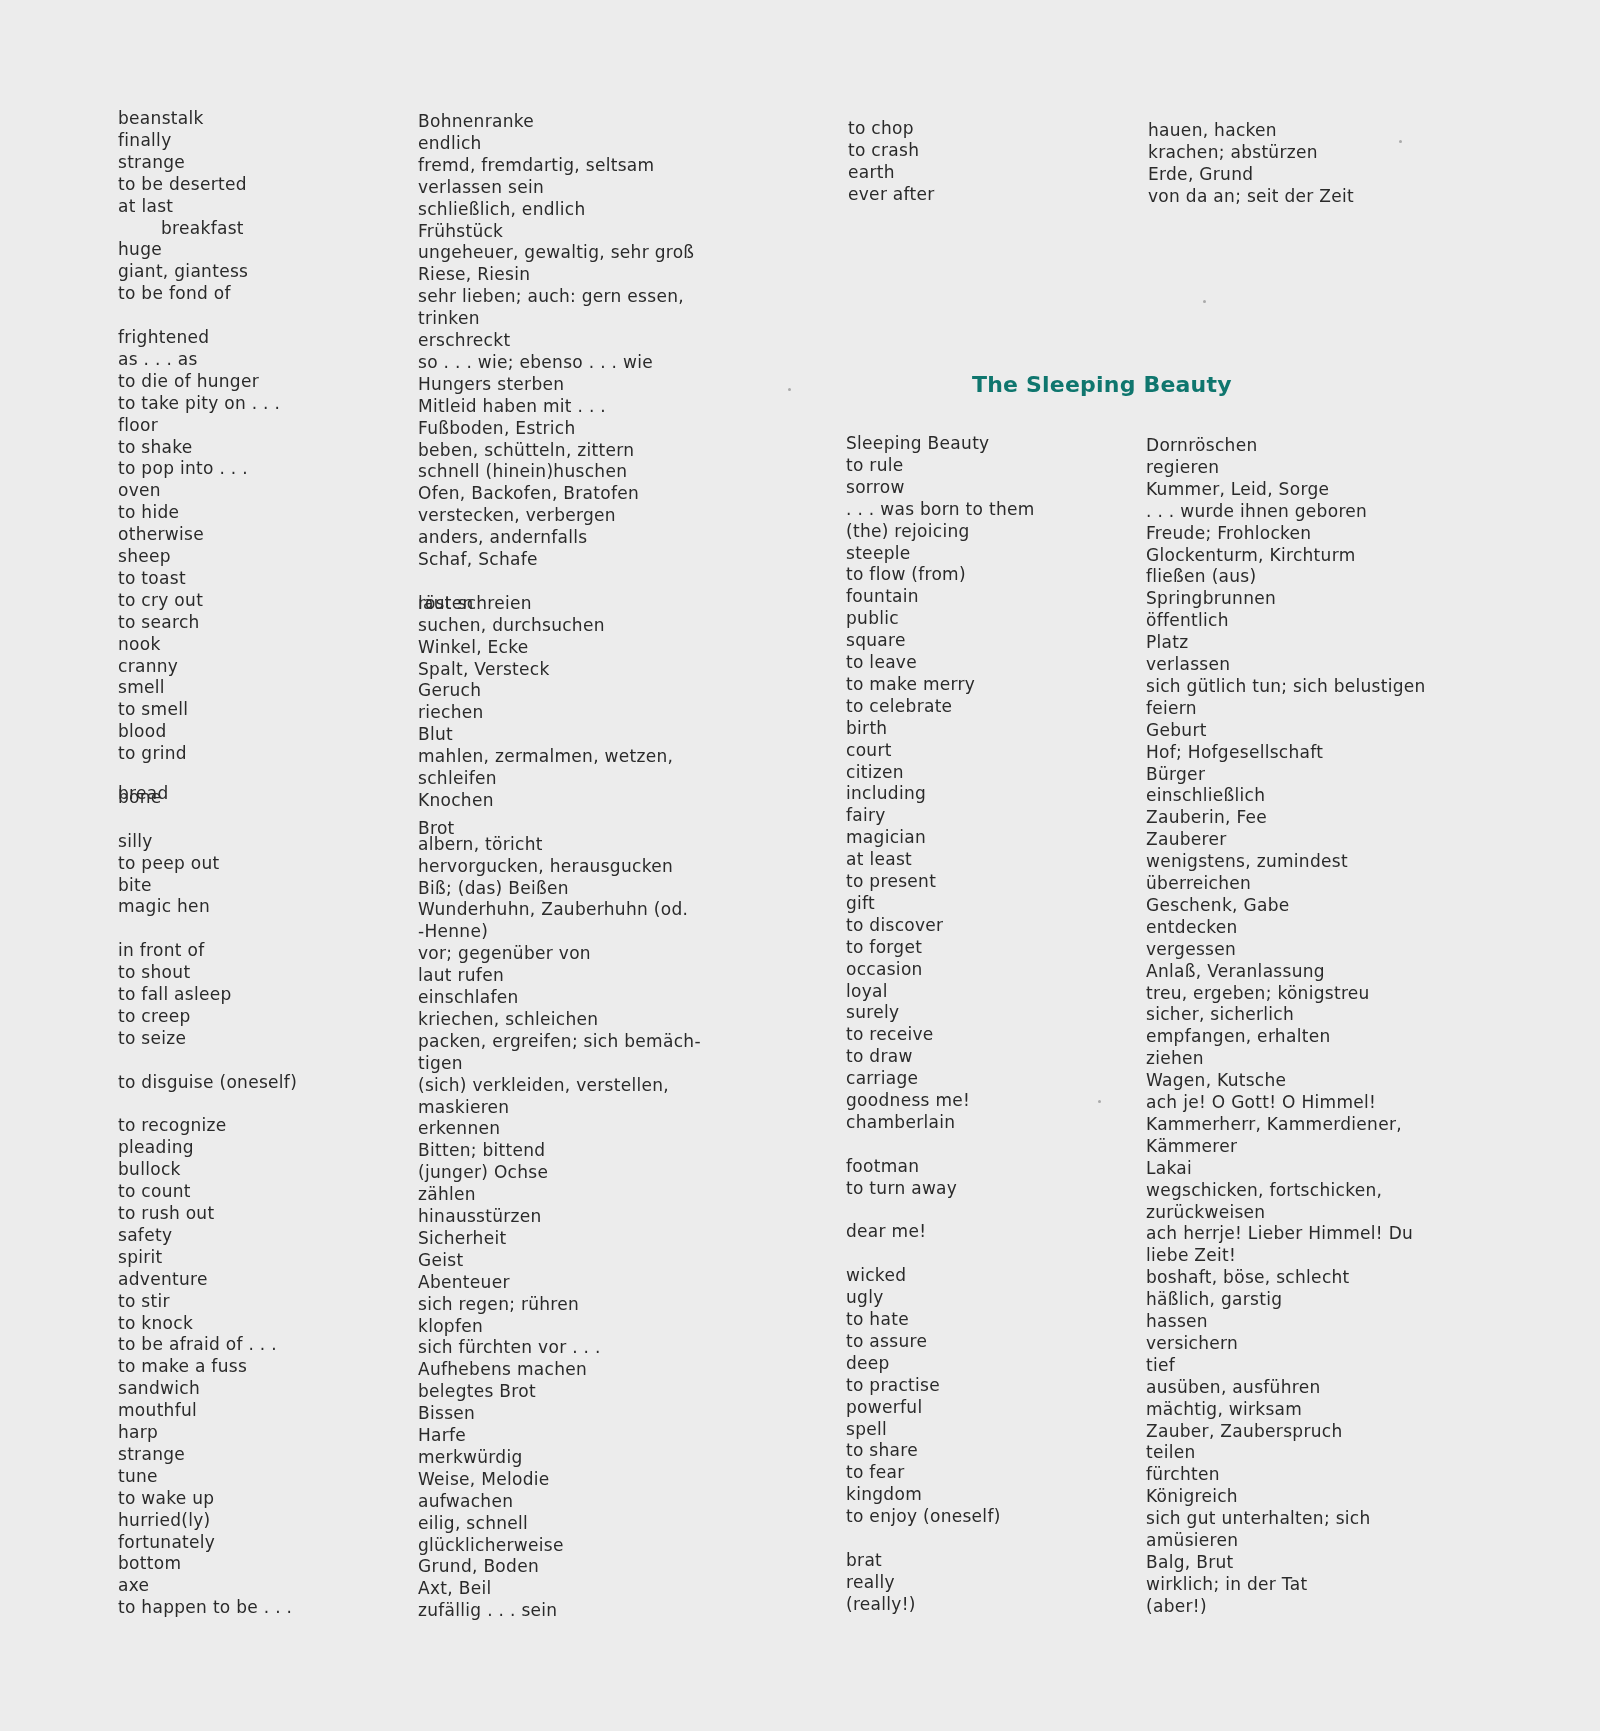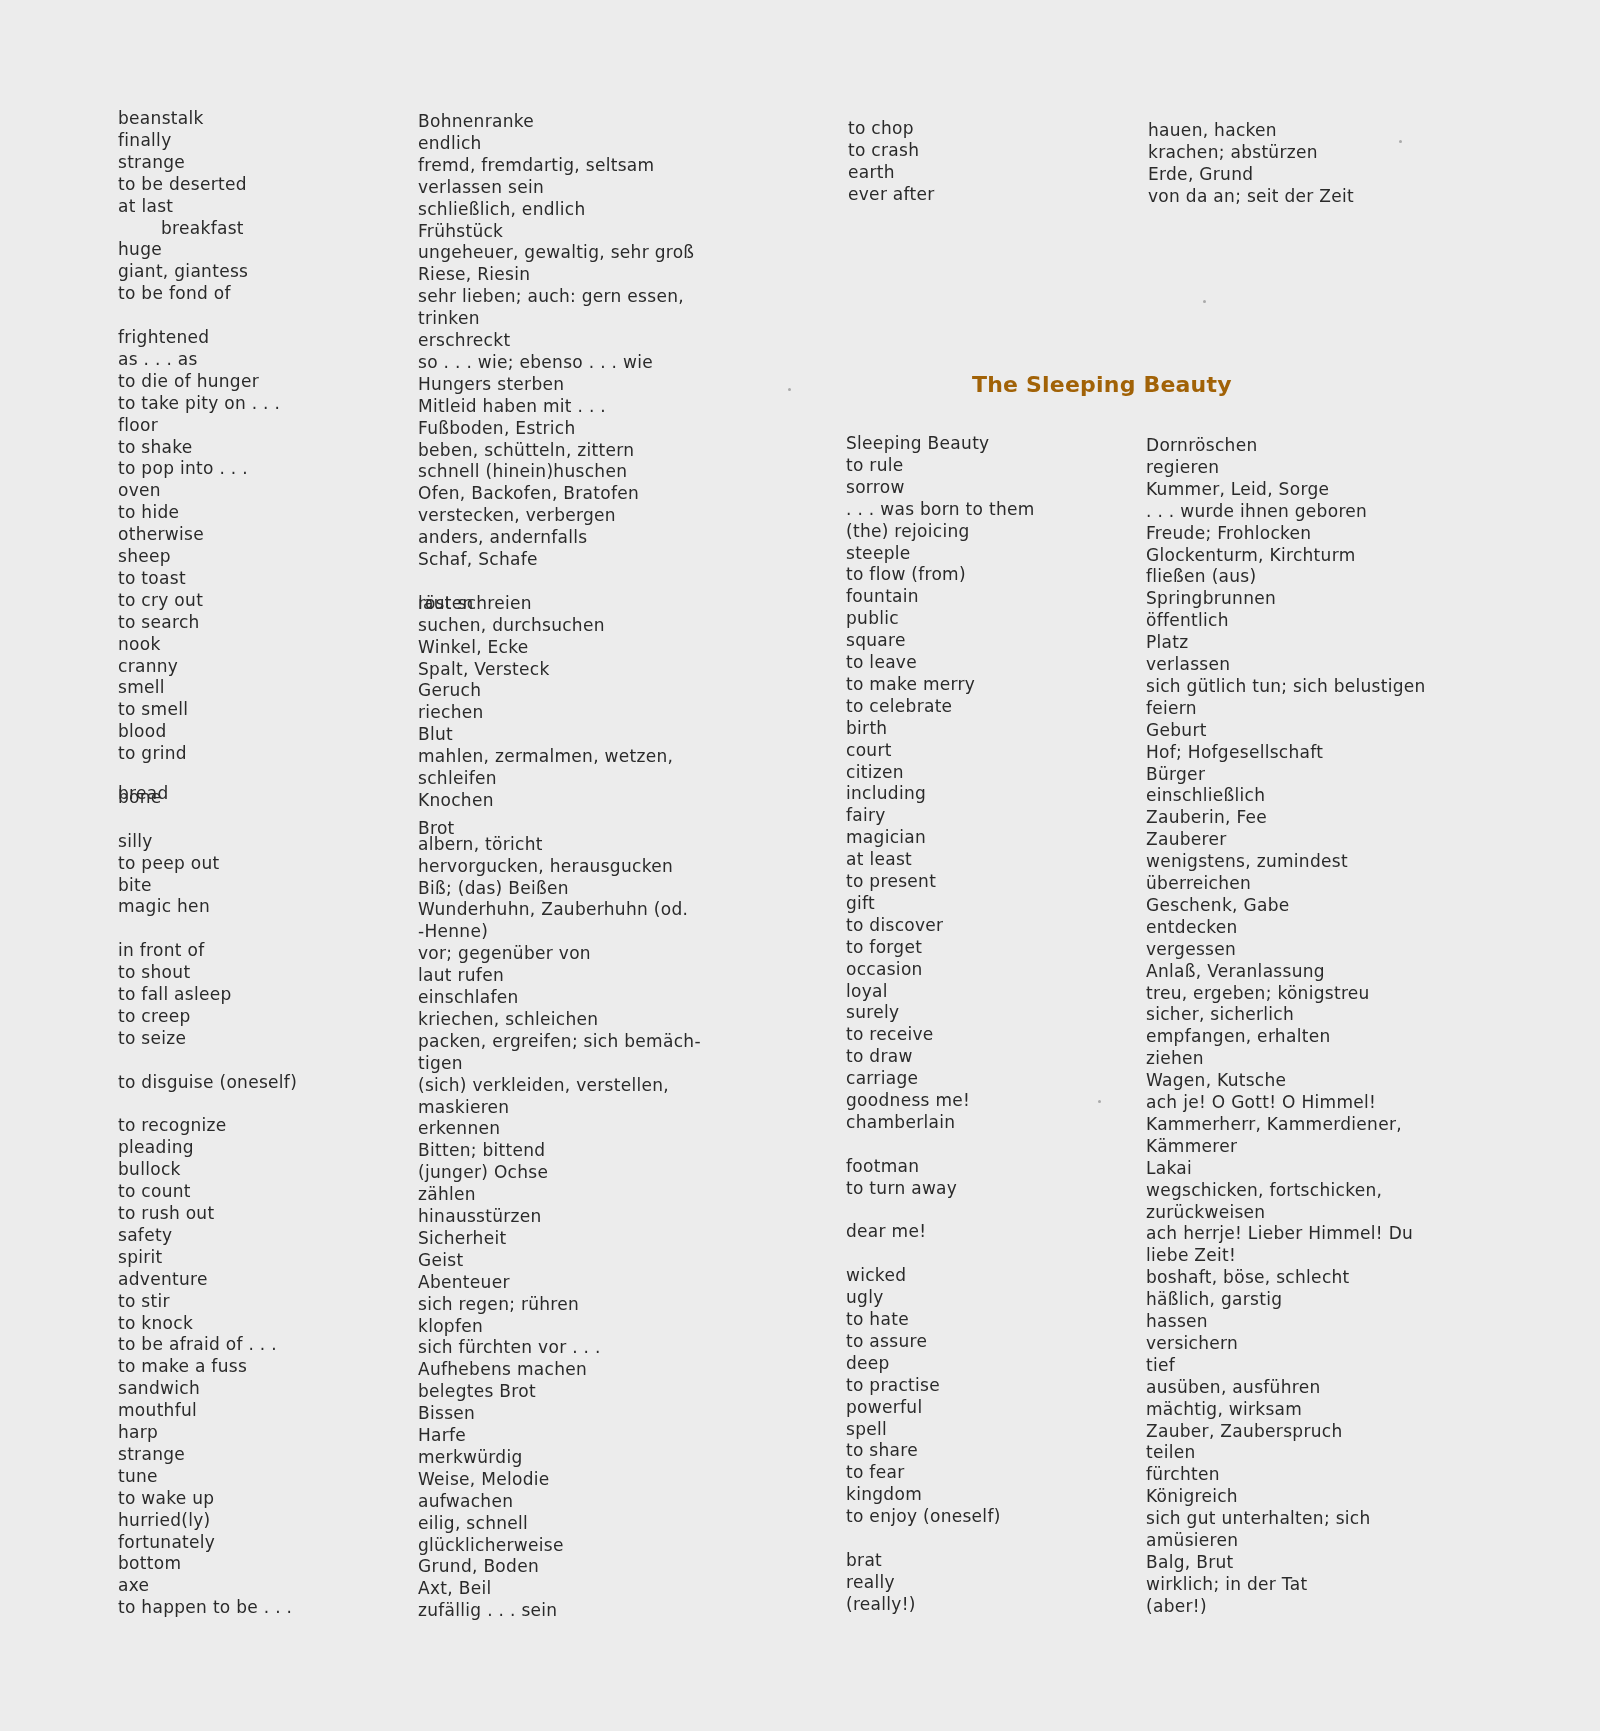--- a/index.html
+++ b/index.html
@@ -16,21 +16,21 @@
   .col .line { position: absolute; left: 0; white-space: nowrap; height: 22px; line-height: 22px; }
   #col-en-1 { left: 118px; top: 107px; }
   #col-de-1 { left: 418px; top: 110px; }
   #col-en-2 { left: 848px; top: 117px; }
   #col-de-2 { left: 1148px; top: 119px; }
   #col-en-3 { left: 846px; top: 432px; }
   #col-de-3 { left: 1146px; top: 434px; }
   .title {
     position: absolute; left: 972px; top: 372px;
     font-family: "DejaVu Sans", sans-serif; font-weight: bold; font-size: 22px;
-    color: #a16207; letter-spacing: 0.2px;
+    color: #0f766e; letter-spacing: 0.2px;
   }
   .speck { position: absolute; width: 3px; height: 3px; background: #aaa; border-radius: 50%; }
 </style>
 </head>
 <body>
 
 <div class="page">
   <div class="col" id="col-en-1">
       <div class="line" style="top: 0px;">beanstalk</div>
       <div class="line" style="top: 21.9px;">finally</div>

